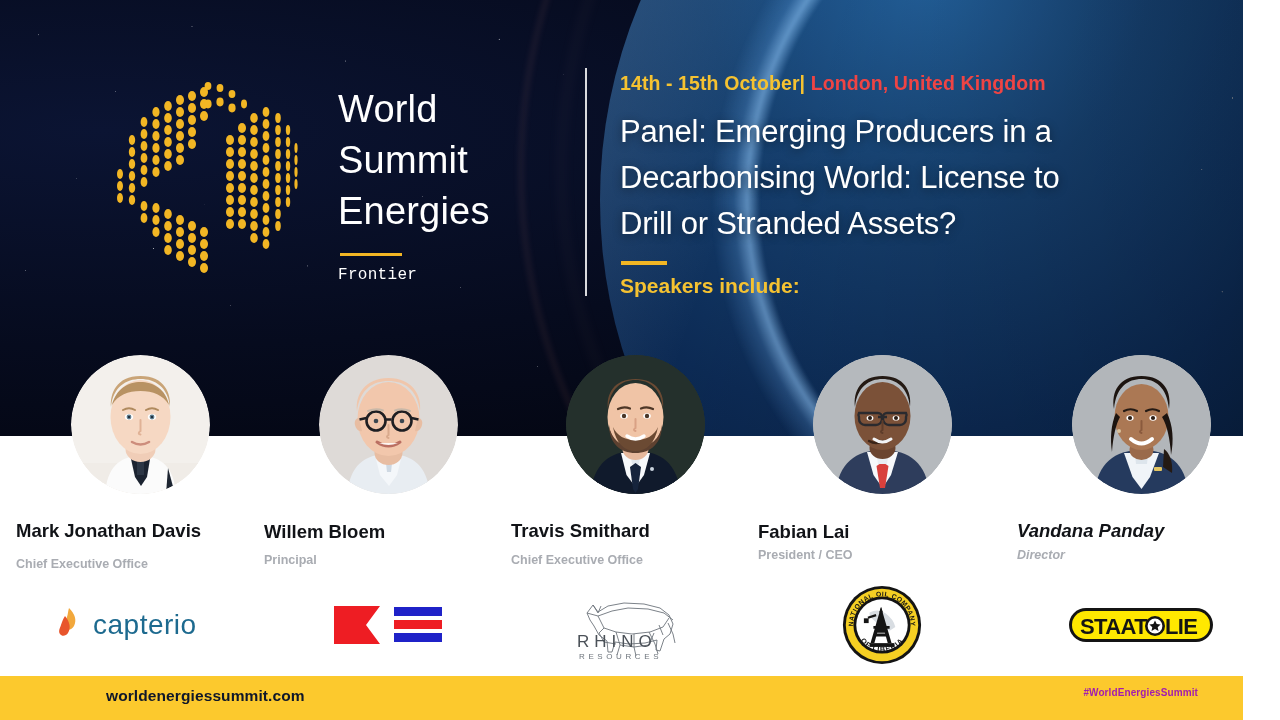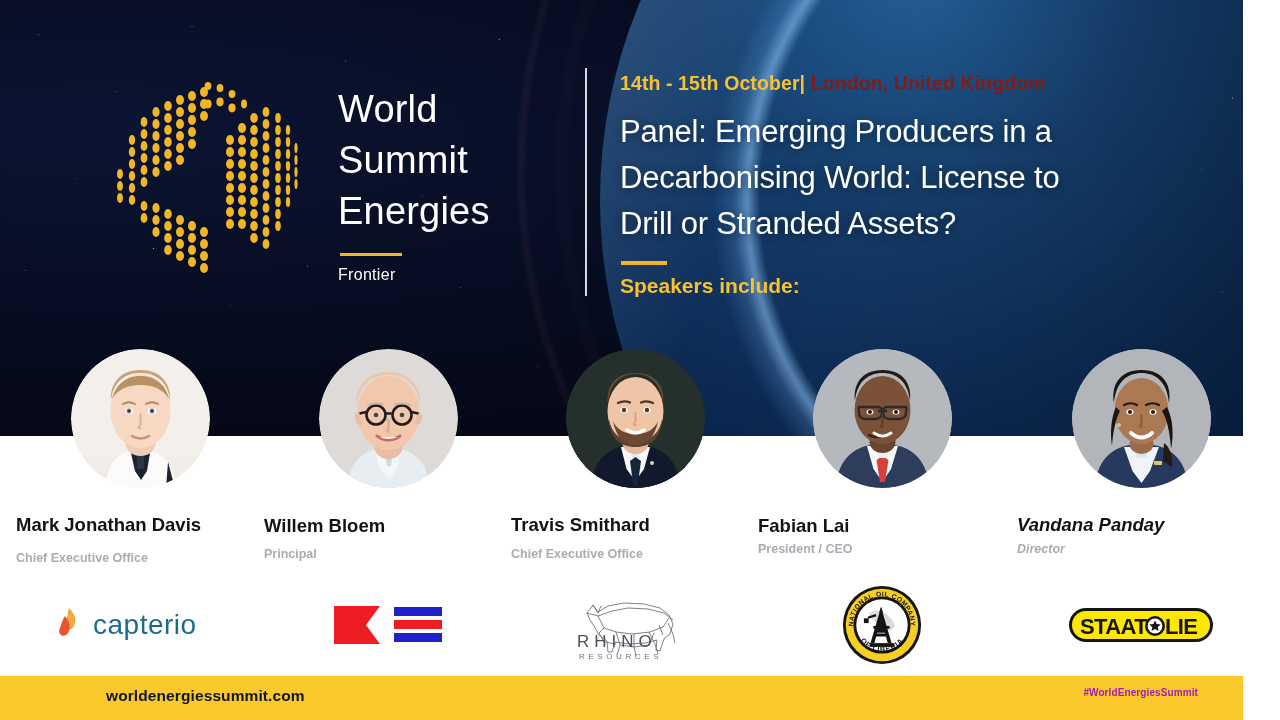--- a/index.html
+++ b/index.html
@@ -98,37 +98,37 @@
   }
 
   
   .logo-lockup { position:absolute; left:72px; top:78px; width:500px; height:215px; }
   .globe-mark  { position:absolute; left:18px; top:0; width:230px; height:210px; }
   .wordmark    { position:absolute; left:266px; top:6px; width:240px; }
   .wordmark .line {
     color:#ffffff; font-size:38px; line-height:51px; font-weight:400; letter-spacing:.2px;
   }
   .wm-rule { width:62px; height:3px; background:#f2b624; margin:16px 0 10px 2px; }
-  .wm-sub  { color:#ffffff; font-size:16px; letter-spacing:.3px; }
+  .wm-sub  { color:#ffffff; font-size:16px; letter-spacing:.3px;font-family:Liberation Mono, monospace; }
 
   
   .divider { position:absolute; left:585px; top:68px; width:2px; height:228px; background:rgba(255,255,255,.85); }
   .copy { position:absolute; left:620px; top:72px; width:600px; }
   .eyebrow { font-size:19.5px; font-weight:700; color:#f5c231; letter-spacing:.1px; white-space:nowrap; }
-  .eyebrow .loc { color:#7f1d1d; }
+  .eyebrow .loc { color:#ef4444; }
   .headline {
     margin-top:14px; color:#ffffff; font-size:31px; line-height:46px; font-weight:400;
     letter-spacing:-.2px; text-shadow:0 2px 10px rgba(0,0,0,.45);
   }
   .hl-rule { width:46px; height:4px; background:#f2b624; margin:14px 0 9px 1px; }
   .speakers-label { font-size:21px; font-weight:700; color:#f5c231; }
 
   
   .speaker-row { position:absolute; left:0; top:340px; width:1280px; height:230px; }
-  .speaker { position:absolute; top:9px; width:248px; text-align:left; }
+  .speaker { position:absolute; top:15px; width:248px; text-align:left; }
   .avatar {
     width:139px; height:139px; border-radius:50%; margin:0 auto; overflow:hidden; position:relative;
   }
   .avatar svg { display:block; width:139px; height:139px; }
   .sp-name {
     position:absolute; left:0; right:0; color:#111317; font-weight:700; font-size:18.5px; white-space:nowrap;
   }
   .sp-role {
     position:absolute; left:0; right:0; color:#a9acb2; font-size:12.5px; font-weight:700; white-space:nowrap;
   }

